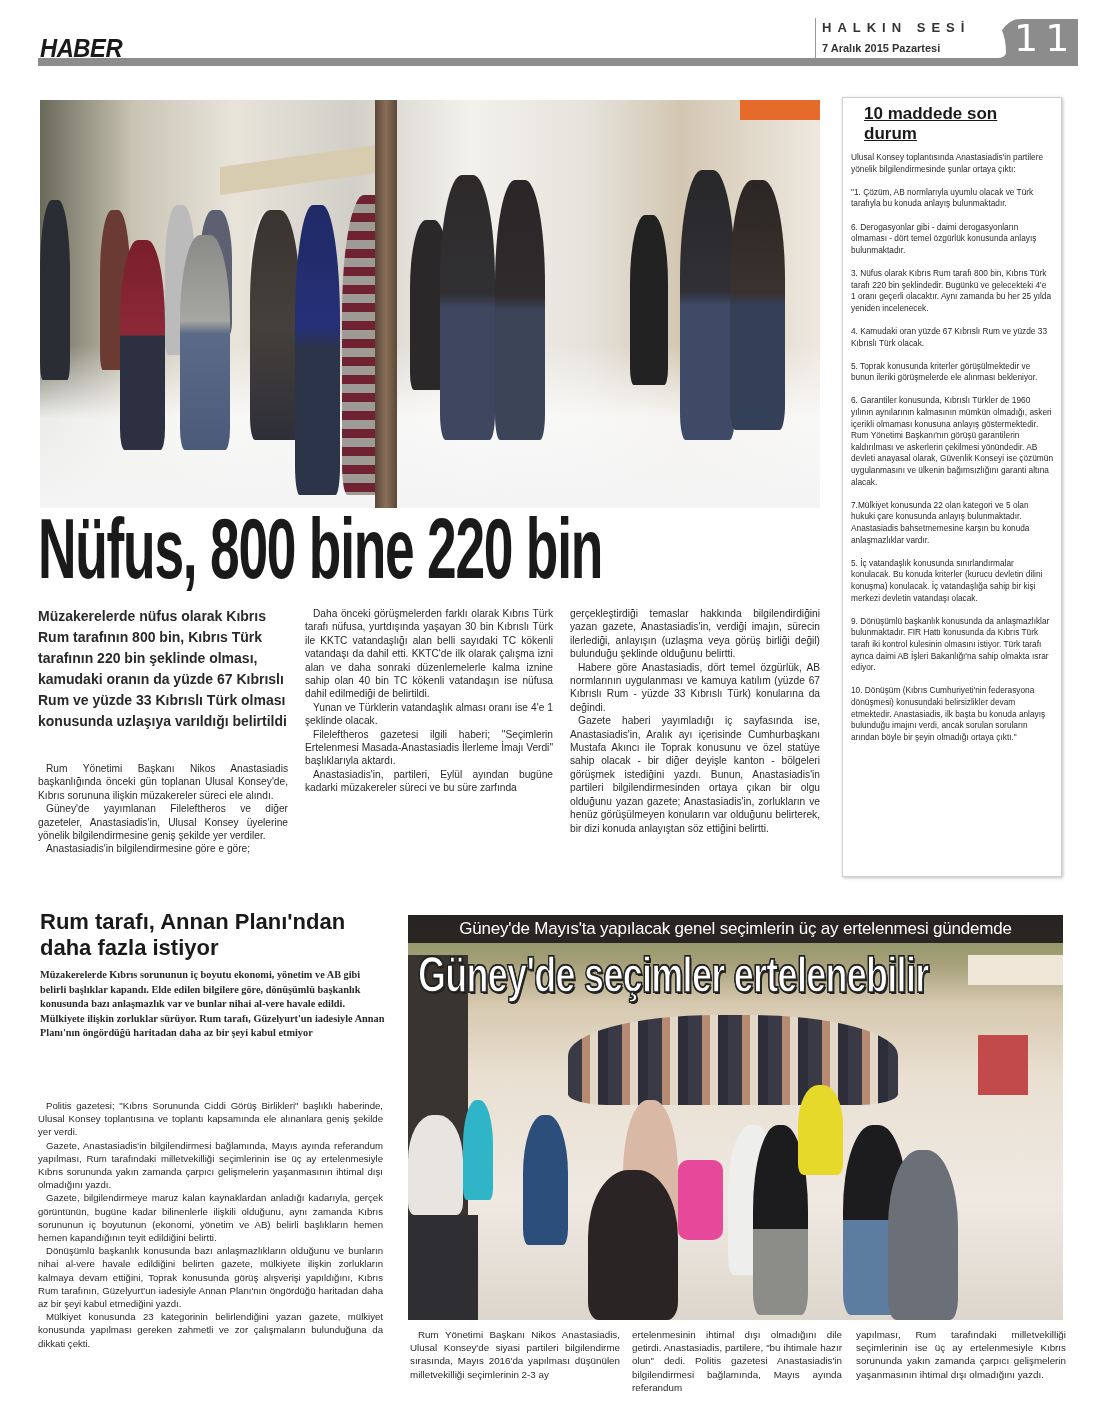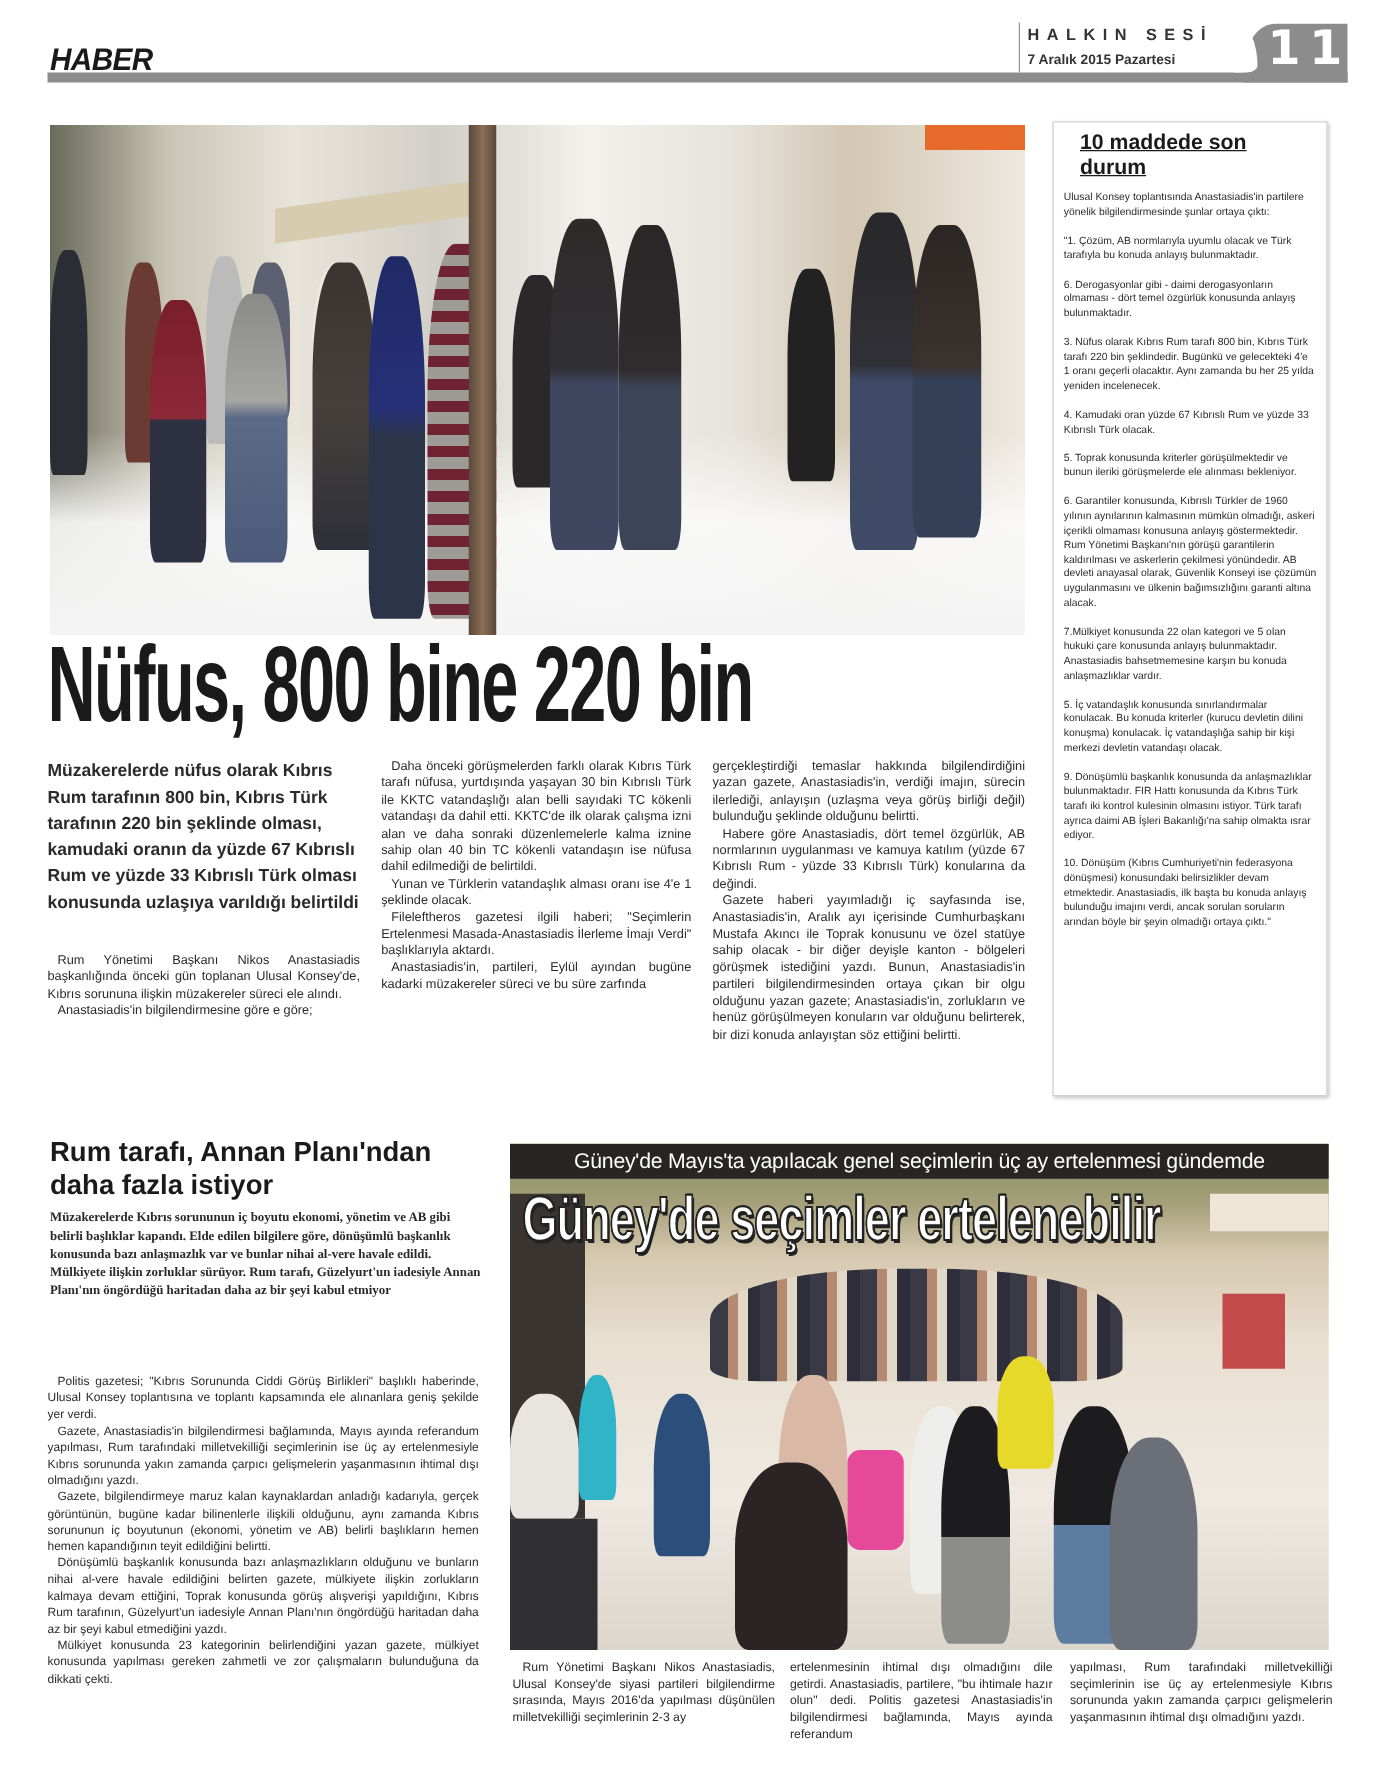--- a/index.html
+++ b/index.html
@@ -21,21 +21,21 @@
   .paper-date { left: 822px; top: 42px; font-size: 11px; font-weight: 700; color: #333; }
   .page-num-tab {
     left: 994px; top: 19px; width: 84px; height: 47px; background: #8c8c8c;
     border-top-left-radius: 26px 40px;
   }
   .page-num-tab::before {
     content: ""; position: absolute; left: -6px; top: 0; width: 18px; height: 39px; background: #fff;
     border-top-right-radius: 18px 39px; border-bottom-right-radius: 10px 6px;
   }
   .page-number {
-    left: 1014px; top: 20px; font-size: 38px; color: #fff; font-weight: 700; letter-spacing: 7px;
+    left: 1014px; top: 20px; font-size: 38px; color: #fff; font-weight: 400; letter-spacing: 7px;
     font-family: "DejaVu Sans", sans-serif; line-height: 36px;
   }
 
   
   .photo-1 {
     left: 40px; top: 100px; width: 780px; height: 408px; overflow: hidden;
     background:
       linear-gradient(180deg, rgba(255,255,255,0) 60%, rgba(250,250,250,0.9) 78%, #f4f4f4 100%),
       linear-gradient(90deg, #6a6a5a 0%, #c9c4b4 12%, #e8e4da 25%, #d2cfc8 40%, #f3f1ec 55%, #e6e3dc 70%, #d3c7b2 82%, #eee8e0 100%);
   }
@@ -132,20 +132,21 @@
   <div class="fig" style="left:690px;top:80px;width:55px;height:250px;background:linear-gradient(180deg,#2b2624 0%,#3a322e 45%,#344058 50%,#344058 100%);"></div>
   <div class="fig" style="left:590px;top:115px;width:38px;height:170px;background:#222;"></div>
 </div>
 
 <div class="abs headline-main">Nüfus, 800 bine 220 bin</div>
 
 <div class="abs lead-text">Müzakerelerde nüfus olarak Kıbrıs Rum tarafının 800 bin, Kıbrıs Türk tarafının 220 bin şeklinde olması, kamudaki oranın da yüzde 67 Kıbrıslı Rum ve yüzde 33 Kıbrıslı Türk olması konusunda uzlaşıya varıldığı belirtildi</div>
 
 <div class="abs col col-1">
   <p>Rum Yönetimi Başkanı Nikos Anastasiadis başkanlığında önceki gün toplanan Ulusal Konsey'de, Kıbrıs sorununa ilişkin müzakereler süreci ele alındı.</p>
+  <p>Güney'de yayımlanan Fileleftheros ve diğer gazeteler, Anastasiadis'in, Ulusal Konsey üyelerine yönelik bilgilendirmesine geniş şekilde yer verdiler.</p>
   <p>Anastasiadis'in bilgilendirmesine göre e göre;</p>
 </div>
 <div class="abs col col-2">
   <p>Daha önceki görüşmelerden farklı olarak Kıbrıs Türk tarafı nüfusa, yurtdışında yaşayan 30 bin Kıbrıslı Türk ile KKTC vatandaşlığı alan belli sayıdaki TC kökenli vatandaşı da dahil etti. KKTC'de ilk olarak çalışma izni alan ve daha sonraki düzenlemelerle kalma iznine sahip olan 40 bin TC kökenli vatandaşın ise nüfusa dahil edilmediği de belirtildi.</p>
   <p>Yunan ve Türklerin vatandaşlık alması oranı ise 4'e 1 şeklinde olacak.</p>
   <p>Fileleftheros gazetesi ilgili haberi; "Seçimlerin Ertelenmesi Masada-Anastasiadis İlerleme İmajı Verdi" başlıklarıyla aktardı.</p>
   <p>Anastasiadis'in, partileri, Eylül ayından bugüne kadarki müzakereler süreci ve bu süre zarfında</p>
 </div>
 <div class="abs col col-3">
   <p style="text-indent:0">gerçekleştirdiği temaslar hakkında bilgilendirdiğini yazan gazete, Anastasiadis'in, verdiği imajın, sürecin ilerlediği, anlayışın (uzlaşma veya görüş birliği değil) bulunduğu şeklinde olduğunu belirtti.</p>

